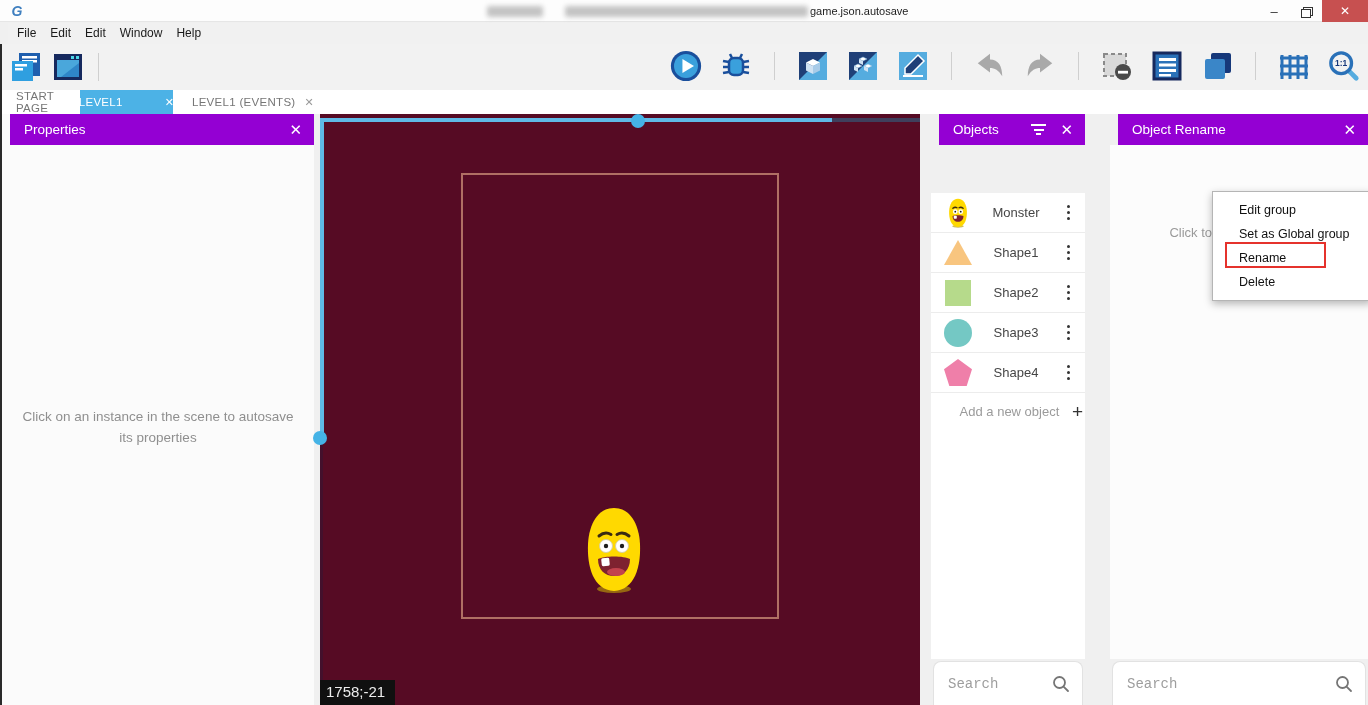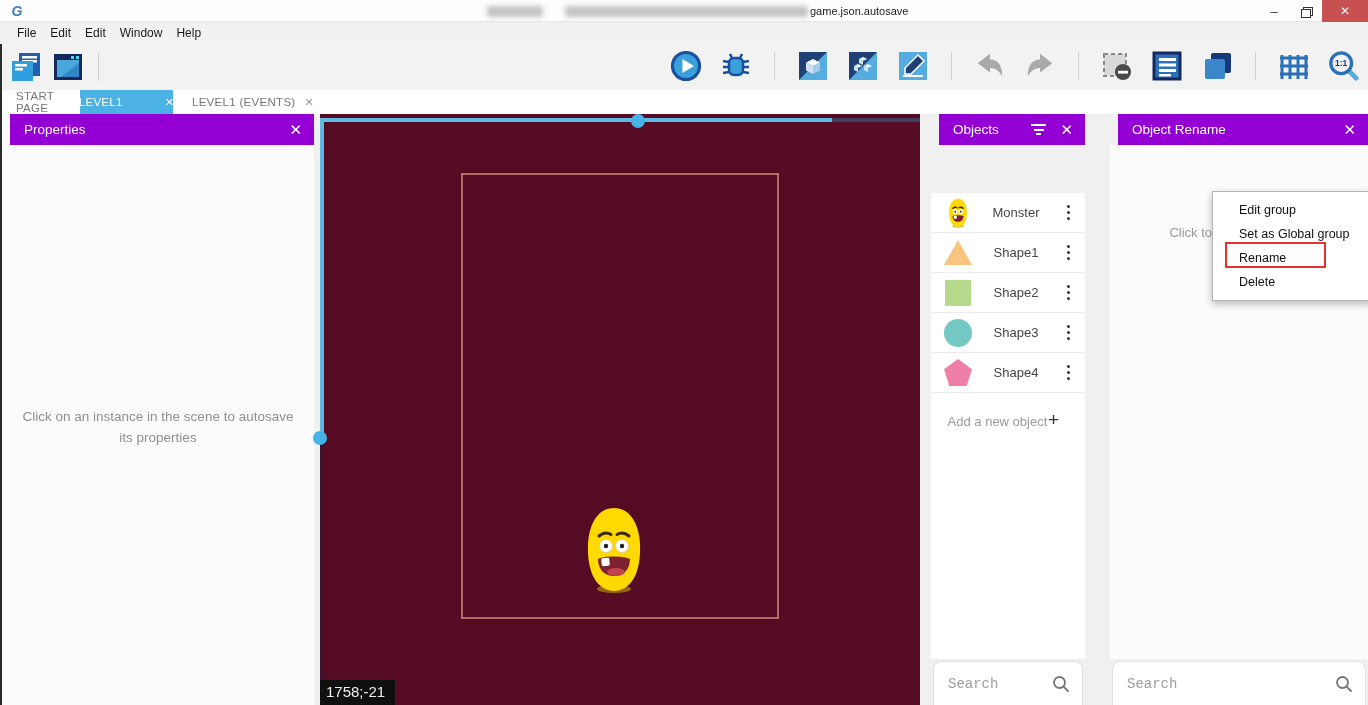--- a/index.html
+++ b/index.html
@@ -72,21 +72,21 @@
   .obj-body { position:absolute; left:0; top:31px; right:0; bottom:46px; background:#fff;margin-top:48px; }
   .obj-row { height:40px; display:flex; align-items:center; border-bottom:1px solid #ececec; padding:0 8px 0 12px; }
   .obj-thumb { width:30px; height:30px; display:flex; align-items:center; justify-content:center; }
   .obj-name { flex:1; text-align:center; font-size:13px; color:#454545; }
   .dots { display:flex; flex-direction:column; gap:3px; width:18px; align-items:center; }
   .dots i { width:3px; height:3px; border-radius:50%; background:#333; }
   .thumb-triangle { width:0; height:0; border-left:14px solid transparent; border-right:14px solid transparent; border-bottom:25px solid #f8c57f; }
   .thumb-square { width:26px; height:26px; background:#b6da8b; }
   .thumb-circle { width:28px; height:28px; border-radius:50%; background:#74c8c4; }
   .thumb-pentagon { width:28px; height:27px; background:#ef7fa9; clip-path:polygon(50% 0, 100% 38%, 81% 100%, 19% 100%, 0 38%); }
-  .add-row { height:36px; display:flex; align-items:flex-end; padding:0 26px 0 16px; }
+  .add-row { height:36px; display:flex; align-items:center; padding:0 2px 0 16px; }
   .add-label { flex:1; text-align:center; font-size:13px; color:#9b9b9b; }
   .add-plus { font-size:19px; color:#333; line-height:1; }
   .search-card { position:absolute; left:2px; right:2px; bottom:0; height:44px; background:#fff; border:1px solid #e2e2e2; border-bottom:none; border-radius:8px 8px 0 0; display:flex; align-items:center; padding:0 12px 0 14px; }
   .search-card input { border:none; outline:none; flex:1; font-size:14px; color:#333; font-family:Liberation Mono, monospace; background:transparent; min-width:0; }
   .search-card input::placeholder { color:#9e9e9e; }
 
   
   .groups { position:absolute; left:1110px; top:114px; width:258px; height:591px; background:#f0f0f0; }
   .grp-body { position:absolute; left:0; top:31px; right:0; bottom:46px; background:#fcfcfc; }
   .grp-row { height:38px; display:flex; align-items:center; border-bottom:1px solid #e5e5e5; padding:0 10px 0 16px; background:#fcfcfc; position:relative; }

